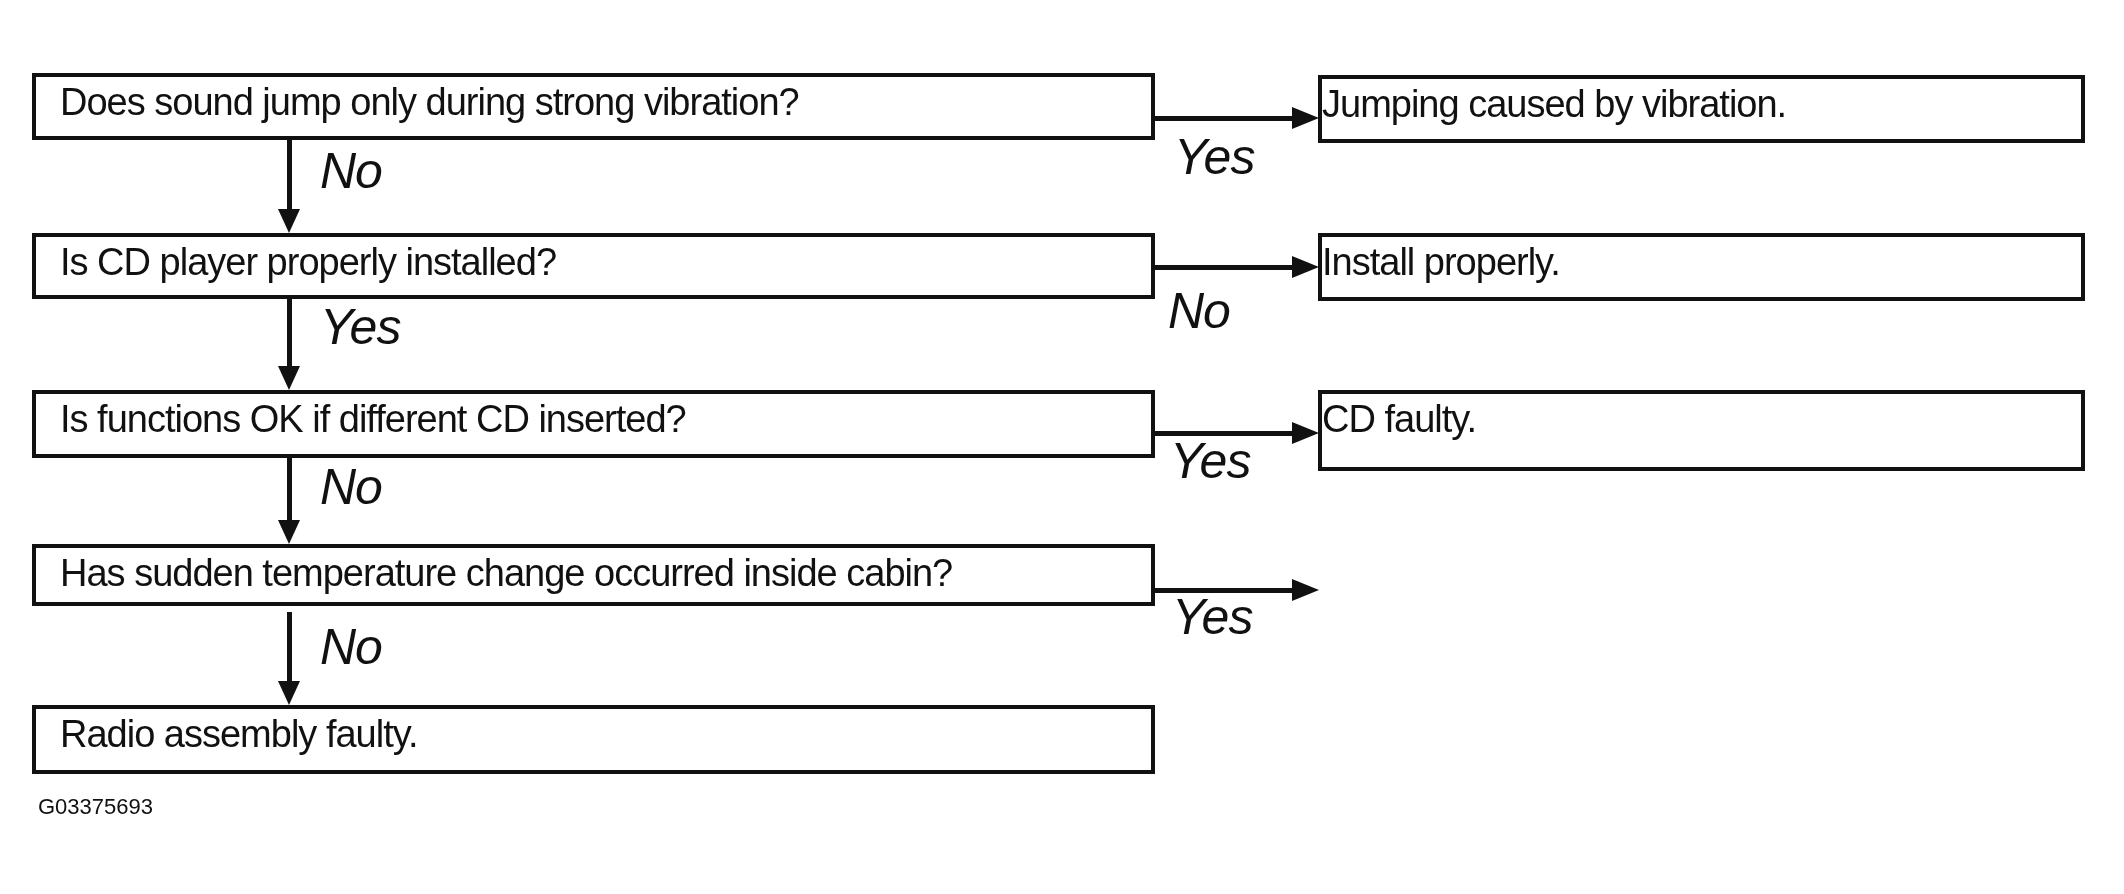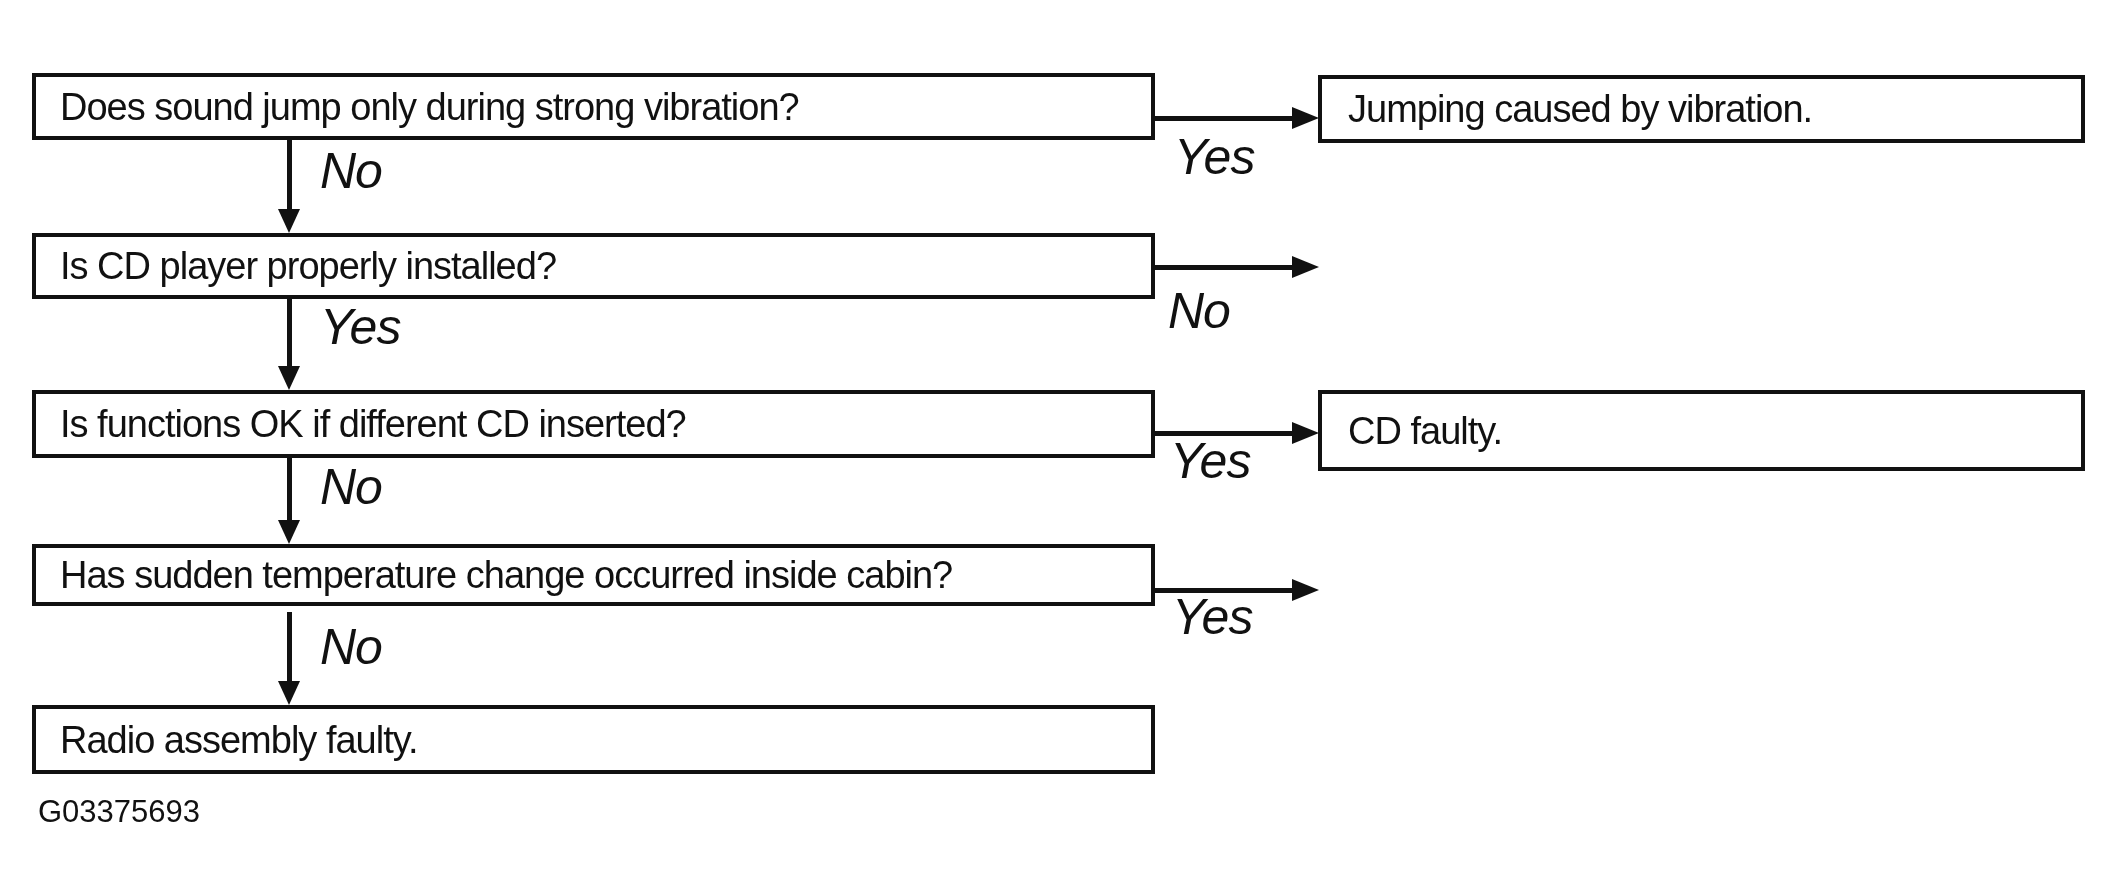--- a/index.html
+++ b/index.html
@@ -5,40 +5,40 @@
   :root { --ink: #111111; --bg: #ffffff; }
   * { margin: 0; padding: 0; box-sizing: border-box; }
   html, body { width: 2124px; height: 894px; background: var(--bg); overflow: hidden; }
   .canvas {
     position: relative; width: 2124px; height: 894px;
     background: var(--bg); color: var(--ink);
     font-family: "Liberation Sans", sans-serif;
   }
   .box {
     position: absolute; border: 4px solid var(--ink); background: var(--bg);
-    display: flex; align-items: center;
+    display: flex; align-items: flex-start;
   }
   .qbox { left: 32px;   width: 1123px; padding-left: 24px; padding-right: 10px; }
-  .rbox { left: 1318px; width: 767px;  padding-left: 26px; padding-right: 20px; }
+  .rbox { left: 1318px; width: 767px;  padding-right: 20px; }
   .btext { font-size: 38px; letter-spacing: -1px; line-height: 50px; }
   .label { position: absolute; font-size: 50px; letter-spacing: -1px; line-height: 38px; font-style: italic; }
   .vlabel { left: 320px; }
   .vline { position: absolute; left: 287px; width: 5px; background: var(--ink); }
   .vhead {
     position: absolute; left: 278px; width: 0; height: 0;
     border-left: 11px solid transparent; border-right: 11px solid transparent;
     border-top: 24px solid var(--ink);
   }
   .hline { position: absolute; left: 1153px; width: 141px; height: 5px; background: var(--ink); }
   .hhead {
     position: absolute; left: 1292px; width: 0; height: 0;
     border-top: 11px solid transparent; border-bottom: 11px solid transparent;
     border-left: 27px solid var(--ink);
   }
-  .figure-id { position: absolute; left: 38px; top: 794px; font-size: 31px; letter-spacing: 0; font-weight: 500; }
+  .figure-id { position: absolute; left: 38px; top: 794px; font-size: 22px; letter-spacing: 0; font-weight: 500; }
 </style>
 </head>
 <body>
 
 <div class="canvas">
 
   <div class="box qbox" style="top:73px;height:67px">
     <span class="btext">Does sound jump only during strong vibration?</span>
   </div>
   <div class="hline" style="top:116px"></div>
@@ -50,20 +50,23 @@
   <div class="vline" style="top:140px;height:71px"></div>
   <div class="vhead" style="top:209px"></div>
   <div class="label vlabel" style="top:152px">No</div>
 
   <div class="box qbox" style="top:233px;height:66px">
     <span class="btext">Is CD player properly installed?</span>
   </div>
   <div class="hline" style="top:265px"></div>
   <div class="hhead" style="top:256px"></div>
   <div class="label" style="left:1168px;top:292px">No</div>
+  <div class="box rbox" style="top:233px;height:68px">
+    <span class="btext">Install properly.</span>
+  </div>
   <div class="vline" style="top:299px;height:67px"></div>
   <div class="vhead" style="top:366px"></div>
   <div class="label vlabel" style="top:308px">Yes</div>
 
   <div class="box qbox" style="top:390px;height:68px">
     <span class="btext">Is functions OK if different CD inserted?</span>
   </div>
   <div class="hline" style="top:431px"></div>
   <div class="hhead" style="top:422px"></div>
   <div class="label" style="left:1170px;top:442px">Yes</div>

